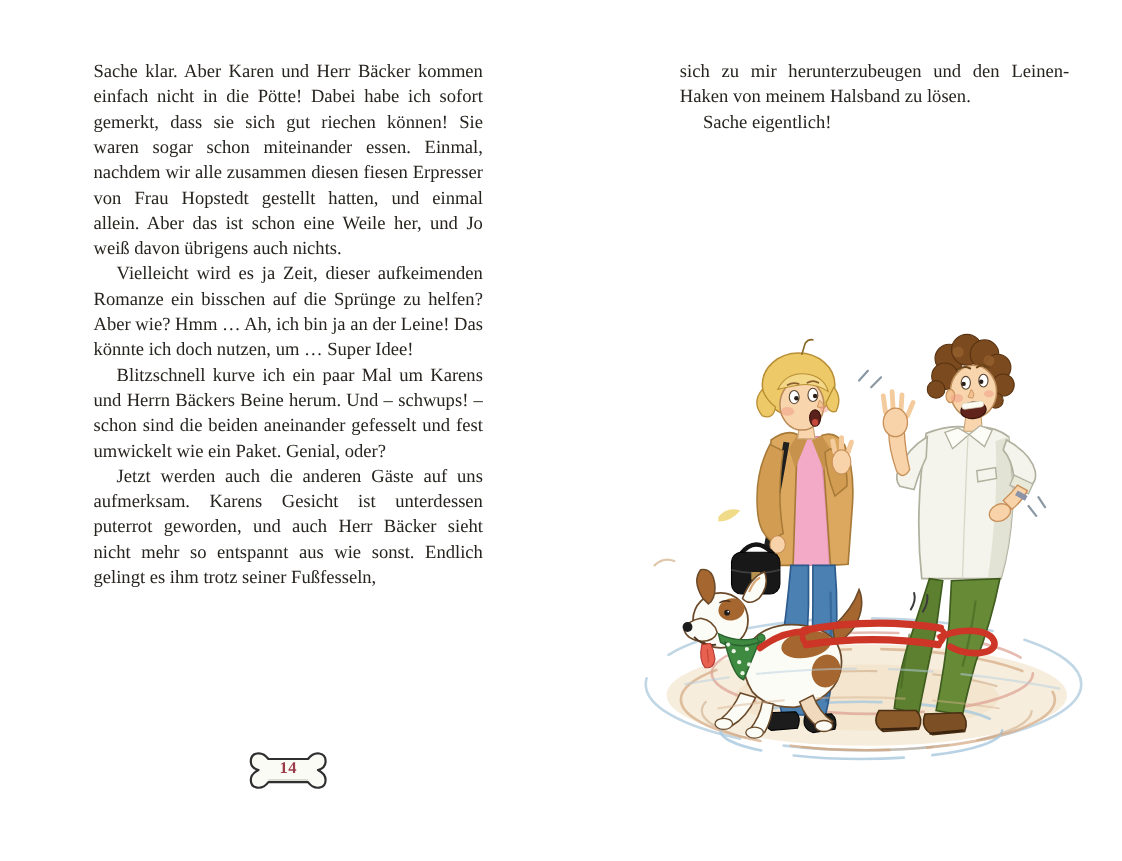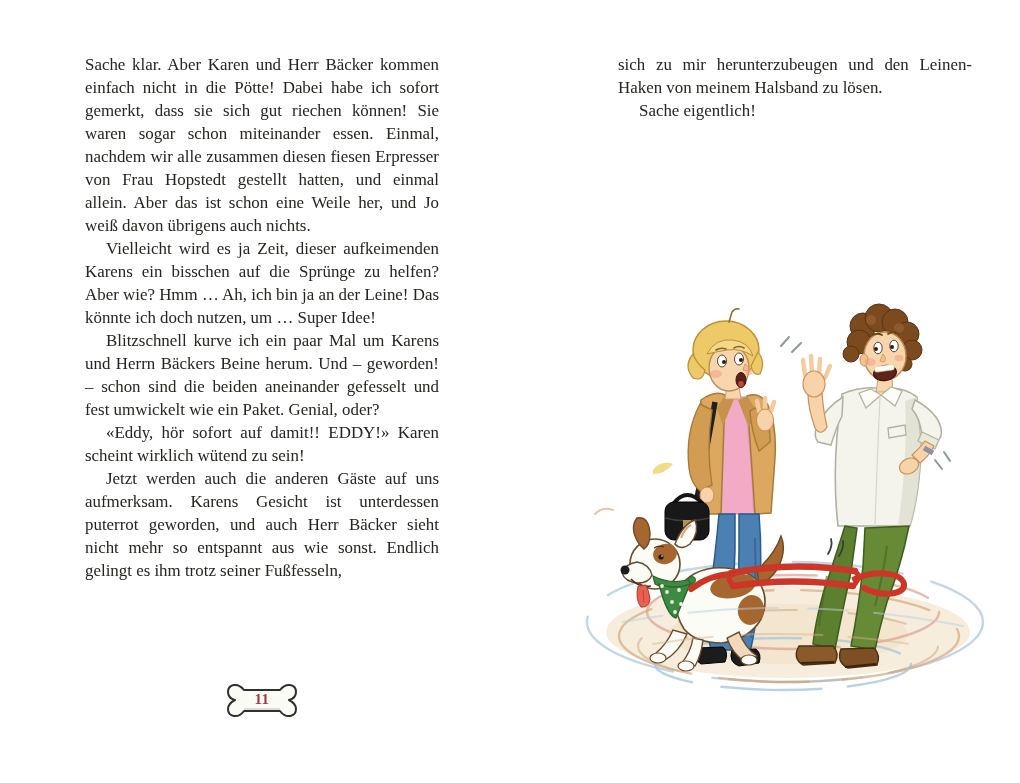--- a/index.html
+++ b/index.html
@@ -26,23 +26,22 @@
     font-family:"Liberation Serif","DejaVu Serif",serif;
   }
 </style>
 </head>
 <body>
 
 <div class="spread">
 
   <div class="page-col left" lang="de">
     <p class="para">Sache klar. Aber Karen und Herr Bäcker kommen einfach nicht in die Pötte! Dabei habe ich sofort gemerkt, dass sie sich gut riechen können! Sie waren sogar schon miteinander essen. Einmal, nachdem wir alle zusammen diesen fiesen Erpresser von Frau Hopstedt gestellt hatten, und einmal allein. Aber das ist schon eine Weile her, und Jo weiß davon übrigens auch nichts.</p>
-    <p class="para indent">Vielleicht wird es ja Zeit, dieser aufkeimenden Karens ein bisschen auf die Sprünge zu helfen? Aber wie? Hmm … Ah, ich bin ja an der Leine! Das könnte ich doch nutzen, um … Super Idee!</p>
-    <p class="para indent">Blitzschnell kurve ich ein paar Mal um Karens und Herrn Bäckers Beine herum. Und – geworden! – schon sind die beiden aneinander gefesselt und fest umwickelt wie ein Paket. Genial, oder?</p>
-    <p class="para indent">«Eddy, hör sofort auf damit!! EDDY!» Karen scheint wirklich wütend zu sein!</p>
+    <p class="para indent">Vielleicht wird es ja Zeit, dieser aufkeimenden Romanze ein bisschen auf die Sprünge zu helfen? Aber wie? Hmm … Ah, ich bin ja an der Leine! Das könnte ich doch nutzen, um … Super Idee!</p>
+    <p class="para indent">Blitzschnell kurve ich ein paar Mal um Karens und Herrn Bäckers Beine herum. Und – schwups! – schon sind die beiden aneinander gefesselt und fest umwickelt wie ein Paket. Genial, oder?</p>
     <p class="para indent">Jetzt werden auch die anderen Gäste auf uns aufmerksam. Karens Gesicht ist unterdessen puterrot geworden, und auch Herr Bäcker sieht nicht mehr so entspannt aus wie sonst. Endlich gelingt es ihm trotz seiner Fußfesseln,</p>
   </div>
 
   <div class="page-col right" lang="de">
     <p class="para">sich zu mir herunterzubeugen und den Leinen-Haken von meinem Halsband zu lösen.</p>
     <p class="para indent">Sache eigentlich!</p>
   </div>
 
   <div class="illustration">
     <svg viewBox="0 0 430 430" xmlns="http://www.w3.org/2000/svg">
@@ -226,16 +225,16 @@
         <path d="M12,222 Q20,214 30,218" stroke="#caa26f" stroke-width="2" opacity="0.6"></path>
       </g>
     </svg>
   </div>
 
   <div class="bone">
     <svg viewBox="0 0 76 46" xmlns="http://www.w3.org/2000/svg">
       <path d="M20,12 C14,4 4,6 4,14 C4,18 7,21 11,22 C7,24 4,27 4,31 C4,39 14,41 20,33 L56,33 C62,41 72,39 72,31 C72,27 69,24 65,22 C69,21 72,18 72,14 C72,6 62,4 56,12 Z" fill="#fbfbf6" stroke="#2f2f2f" stroke-width="2" stroke-linejoin="round"></path>
       <path d="M20,31 L56,31" stroke="#c9c9c0" stroke-width="1.4" fill="none" opacity="0.8"></path>
     </svg>
-    <span class="bone-num">11</span>
+    <span class="bone-num">14</span>
   </div>
 
 </div>
 
 </body></html>

